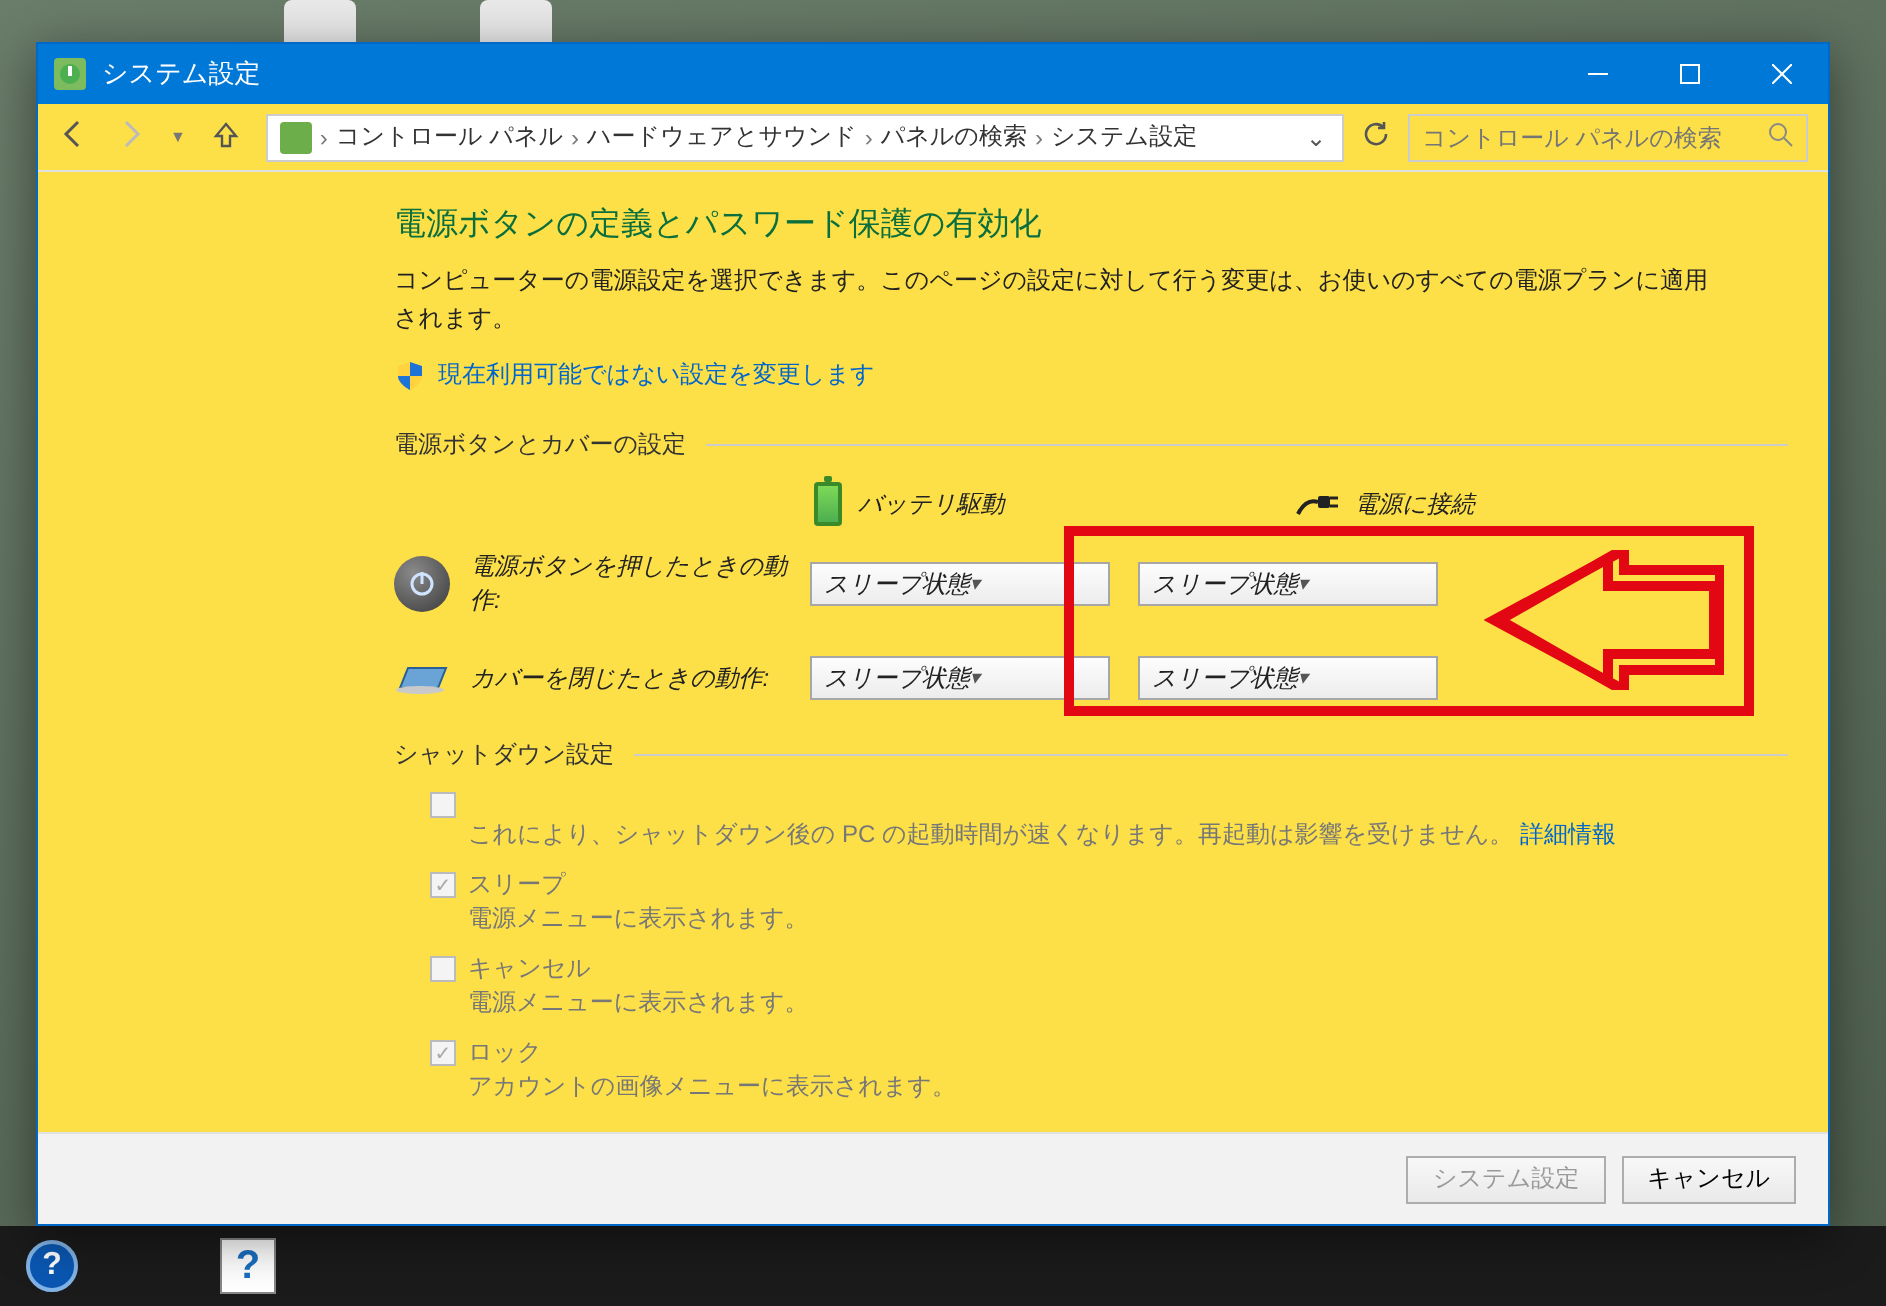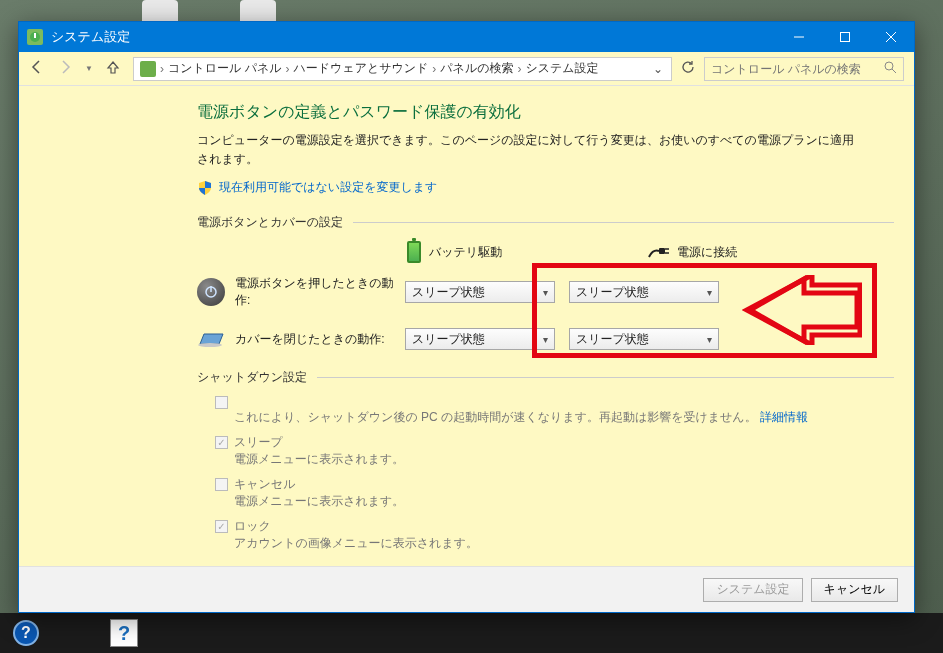--- a/index.html
+++ b/index.html
@@ -8,21 +8,21 @@
   .desktop { position:absolute; inset:0; background: linear-gradient(160deg,#6a7c6a,#4d5d4d); }
   .desktop-icon { position:absolute; width:40px; height:50px; color:#fff; font-size:9px; text-align:center; }
   .desktop-icon .glyph { width:36px; height:36px; background:#fff; border-radius:4px; margin:0 auto 2px; display:flex; align-items:center;justify-content:center;}
   .taskbar { position:absolute; left:0; right:0; bottom:0; height:40px; background:#1b1b1b; display:flex; align-items:center; padding:0 6px; gap:8px;}
   .taskbar-item { width:40px; height:32px; display:flex; align-items:center; justify-content:center;}
   .help-circle { width:26px;height:26px;border-radius:50%;background:#0a57b2;border:2px solid #82b3e6;display:flex;align-items:center;justify-content:center;color:#fff;font-weight:bold;font-size:16px;}
   .help-square { width:28px;height:28px;background:#fff;border:1px solid #888;display:flex;align-items:center;justify-content:center;color:#1a6fc0;font-size:20px;font-weight:bold;}
 
   .window {
     position:absolute; left:18px; top:21px; width:897px; height:592px;
-    background:#fef9c3; border:1px solid #0068c6; box-shadow:0 6px 24px rgba(0,0,0,.45);
+    background:#fde047; border:1px solid #0068c6; box-shadow:0 6px 24px rgba(0,0,0,.45);
     display:flex; flex-direction:column;
   }
   .titlebar { height:30px; background:#0078d7; color:#fff; display:flex; align-items:center; padding:0 0 0 8px; font-size:13px;}
   .titlebar .app-icon { width:16px;height:16px;background:#7cbb5e;border-radius:2px;margin-right:8px;display:inline-flex;align-items:center;justify-content:center;font-size:10px;}
   .title-fill { flex:1; }
   .tb-btn { width:46px; height:30px; display:flex; align-items:center; justify-content:center; color:#fff; }
 
   .navbar { height:34px; border-bottom:1px solid #e1e1e1; display:flex; align-items:center; padding:0 10px; gap:6px; font-size:12px; color:#333;}
   .nav-arrows { display:flex; gap:12px; align-items:center; padding-right:6px;}
   .nav-arrow { color:#555; }
@@ -40,34 +40,34 @@
   .page-title { color:#0a6e3d; font-size:16px; margin:0 0 8px 130px; font-weight:400;}
   .page-desc { margin:0 40px 10px 130px; line-height:1.6; }
   .admin-link { margin:0 0 18px 130px; display:flex; align-items:center; gap:6px; }
   .shield { width:16px;height:16px;display:inline-block;}
   .shield svg{display:block;}
   .link { color:#0066cc; cursor:pointer; }
 
   .section-label { margin-left:130px; margin-bottom:10px; display:flex; align-items:center; gap:10px; color:#333; }
   .section-label .line{flex:1;height:1px;background:#ccc;}
 
-  .settings-block { margin-left:130px; position:relative; }
+  .settings-block { margin-left:130px; position:relative;font-style:italic; }
   .col-heads { display:flex; margin-left:210px; gap:90px; align-items:center; margin-bottom:12px;}
   .col-head { display:flex; align-items:center; gap:8px; width:150px;}
   .battery-icon{width:14px;height:22px;border:2px solid #3a8a2a;border-radius:2px;position:relative;background:linear-gradient(#7ed957,#4caf50);}
   .battery-icon::before{content:"";position:absolute;top:-5px;left:3px;right:3px;height:3px;background:#3a8a2a;border-radius:1px;}
   .plug-icon{width:22px;height:14px;position:relative;}
   .plug-icon svg{display:block;}
   
   .row { display:flex; align-items:center; margin-bottom:16px; }
   .row-icon{ width:28px;height:28px;border-radius:50%;display:flex;align-items:center;justify-content:center;margin-right:10px; }
   .power-icon{background:radial-gradient(circle at 35% 30%,#8a8a8a,#3a3a3a);}
   .power-icon svg{display:block;}
   .row-label{width:170px;}
-  .dd { width:150px; height:22px; border:1px solid #a7a7a7; background:linear-gradient(#fdfdfd,#ececec); display:flex; align-items:center; justify-content:space-between; padding:0 6px; margin-right:14px; font-size:12px;}
+  .dd { width:150px; height:22px; border:1px solid #a7a7a7; background:linear-gradient(#fdfdfd,#ececec); display:flex; align-items:center; justify-content:flex-start; padding:0 6px; margin-right:14px; font-size:12px;}
   .dd .chev{font-size:10px;color:#555;}
   
 
   .shutdown-section { margin-left:130px; margin-top:4px;}
   .shutdown-section .section-label{margin-left:0;text-align:right;}
   .cb-row{margin-left:18px;margin-bottom:2px;display:flex;flex-direction:column;}
   .cb-line{display:flex;align-items:center;gap:6px;color:#777;}
   .cb{width:13px;height:13px;border:1px solid #888;background:#fff;display:inline-flex;align-items:center;justify-content:center;font-size:10px;color:#0066cc;}
   .cb.disabled{border-color:#bbb;background:#f4f4f4;color:#aaa;}
   .cb-desc{margin-left:19px;color:#777;font-size:12px;margin-bottom:6px;}

